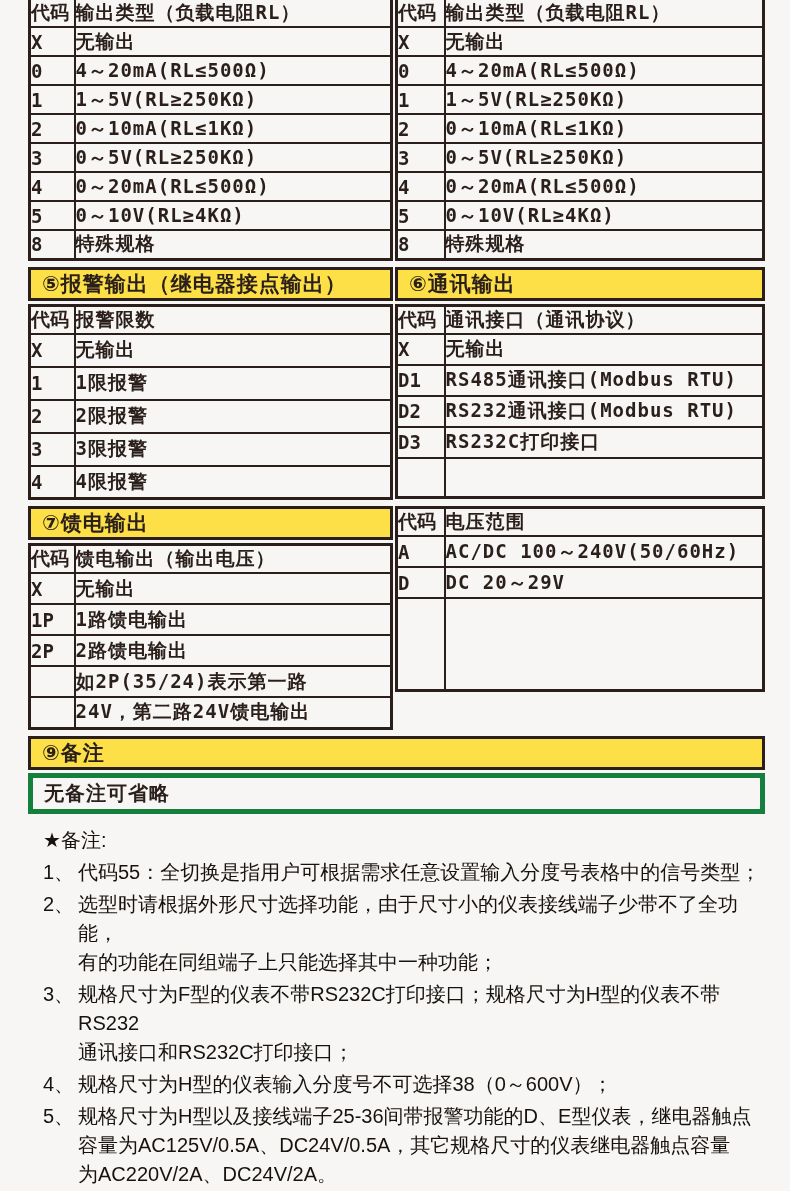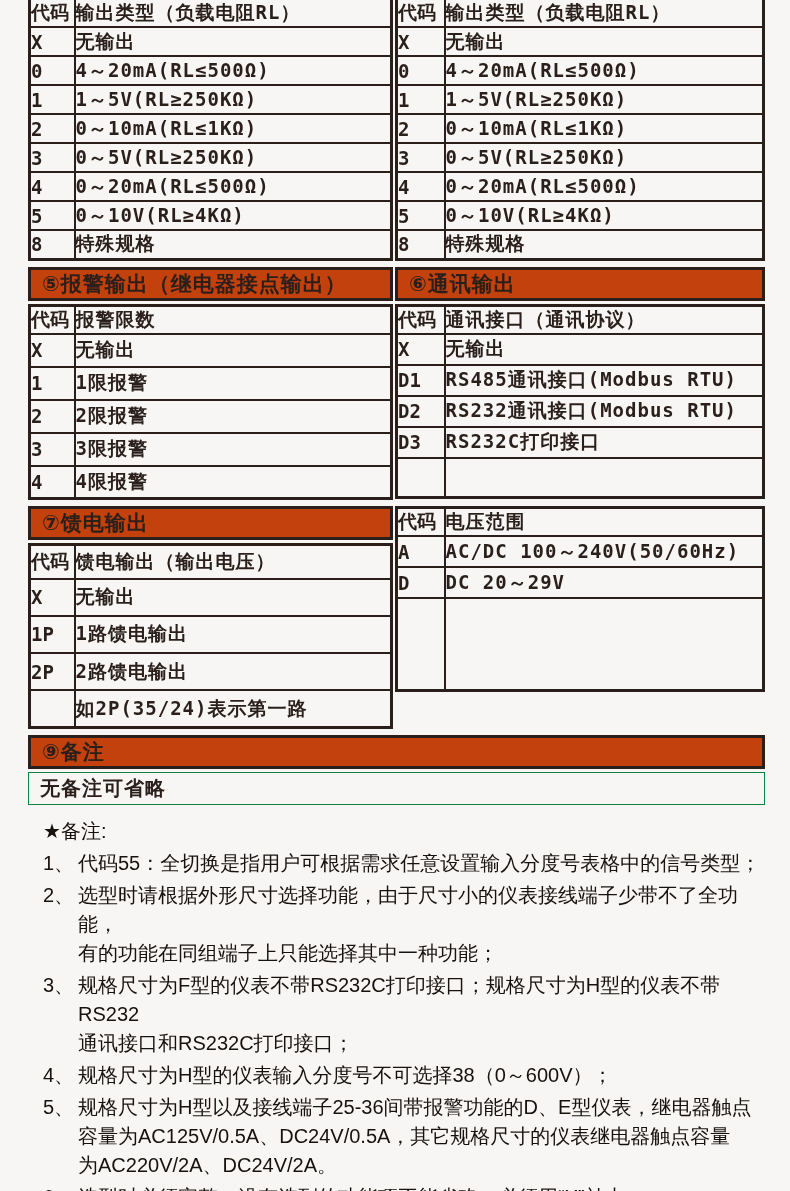--- a/index.html
+++ b/index.html
@@ -39,30 +39,30 @@
 
   tr.hdr{height:26px;}
   tr.r29{height:29px;}
   tr.r31{height:31px;}
   tr.r33{height:33px;}
   tr.fill td{border-bottom:0;}
 
   
   .band{
     border:3px solid #2a1f1a;
-    background:#c2410c;
+    background:#fde047;
     height:28px;line-height:28px;
     font-weight:bold;font-size:21px;letter-spacing:1px;
     padding-left:11px;
     margin-bottom:3px;
     font-family:"DejaVu Sans",sans-serif;
   }
   .sec{margin-top:6px;}
   .remark-box{
-    border:1px solid #15803d;
+    border:5px solid #15803d;
     height:31px;line-height:31px;
     font-weight:bold;font-size:20px;letter-spacing:1px;
     padding-left:11px;
     font-family:"DejaVu Sans Mono","DejaVu Sans",sans-serif;
   }
   table.t195{height:195px;}
   table.t186{height:186px;}
 
   
   .notes{
@@ -270,20 +270,24 @@
               <td class="desc">1路馈电输出</td>
             </tr>
         <tr class="r31">
               <td class="code">2P</td>
               <td class="desc">2路馈电输出</td>
             </tr>
         <tr class="r31">
               <td class="code"></td>
               <td class="desc">如2P(35/24)表示第一路</td>
             </tr>
+        <tr class="r31">
+              <td class="code"></td>
+              <td class="desc">24V，第二路24V馈电输出</td>
+            </tr>
       </tbody>
         </table>
     </div>
 
     <div>
       <table class="spec t186">
         <colgroup>
             <col class="c-code-r">
             <col>
           </colgroup>

